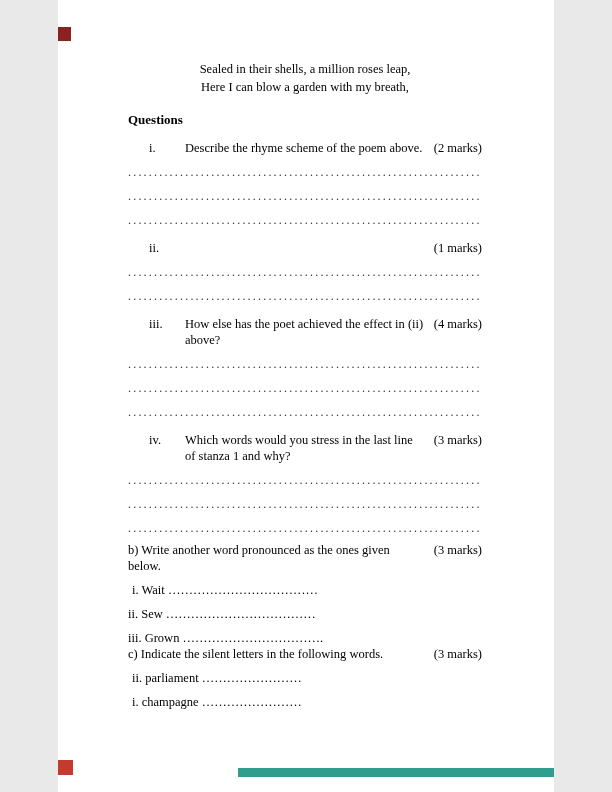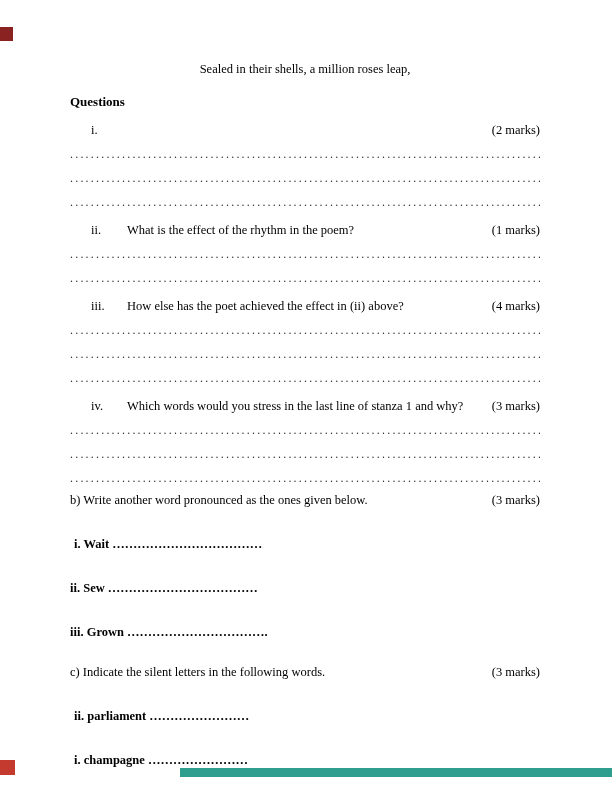--- a/index.html
+++ b/index.html
@@ -1,18 +1,18 @@
 <!DOCTYPE html>
 <html><head>
 <meta charset="utf-8">
 <style>
   html, body { margin: 0; padding: 0; background: #e9e9e9; }
   .page {
     position: relative;
-    width: 612px;
+    width: 496px;
     height: 792px;
     margin: 0 auto;
     background: #ffffff;
     font-family: "Liberation Serif", serif;
     color: #000;
     overflow: hidden;
   }
   .content {
     padding: 60px 72px 0 70px;
     font-size: 12.5px;
@@ -34,21 +34,21 @@
     margin-top: 8px;
     letter-spacing: 2.2px;
     font-size: 12px;
     color: #333;
   }
 
   .secrow { display: flex; align-items: baseline; margin-top: 6px; }
   .seclabel { flex: 0 1 auto; }
   .secmarks { margin-left: auto; white-space: nowrap; padding-left: 10px; }
 
-  .sub { margin-top: 28px; line-height: 16px; font-weight: bold; }
+  .sub { margin-top: 8px; line-height: 16px; }
   .sub.pad { padding-left: 4px; }
 
   
   .mark-top-left {
     position: absolute; left: 0; top: 27px;
     width: 13px; height: 14px; background: #8b2222;
   }
   .mark-bottom-left {
     position: absolute; left: 0; bottom: 17px;
     width: 15px; height: 15px; background: #c43a2e;
@@ -61,35 +61,36 @@
 </head>
 <body>
 
 <div class="page">
   <div class="mark-top-left"></div>
 
   <div class="content">
 
     <div class="poem">
       <div>Sealed in their shells, a million roses leap,</div>
+      <div>Here I can blow a garden with my breath,</div>
     </div>
 
     <div class="heading">Questions</div>
 
     <div class="qrow">
       <span class="qnum">i.</span>
+      <span class="qtext">Describe the rhyme scheme of the poem above.</span>
       <span class="qmarks">(2 marks)</span>
     </div>
     <div class="dotline">................................................................................................................................................................</div>
     <div class="dotline">................................................................................................................................................................</div>
     <div class="dotline">................................................................................................................................................................</div>
 
     <div class="qrow">
       <span class="qnum">ii.</span>
-      <span class="qtext">What is the effect of the rhythm in the poem?</span>
       <span class="qmarks">(1 marks)</span>
     </div>
     <div class="dotline">................................................................................................................................................................</div>
     <div class="dotline">................................................................................................................................................................</div>
 
     <div class="qrow">
       <span class="qnum">iii.</span>
       <span class="qtext">How else has the poet achieved the effect in (ii) above?</span>
       <span class="qmarks">(4 marks)</span>
     </div>
@@ -107,21 +108,21 @@
     <div class="dotline">................................................................................................................................................................</div>
 
     <div class="secrow">
       <span class="seclabel">b) Write another word pronounced as the ones given below.</span>
       <span class="secmarks">(3 marks)</span>
     </div>
     <div class="sub pad">i. Wait ………………………………</div>
     <div class="sub">ii. Sew ………………………………</div>
     <div class="sub">iii. Grown …………………………….</div>
 
-    <div class="secrow" style="margin-top:24px;">
+    <div class="secrow" style="margin-top:0;">
       <span class="seclabel">c) Indicate the silent letters in the following words.</span>
       <span class="secmarks">(3 marks)</span>
     </div>
     <div class="sub pad">ii. parliament  ……………………</div>
     <div class="sub pad">i. champagne ……………………</div>
 
   </div>
 
   <div class="mark-bottom-left"></div>
   <div class="footer-bar"></div>

